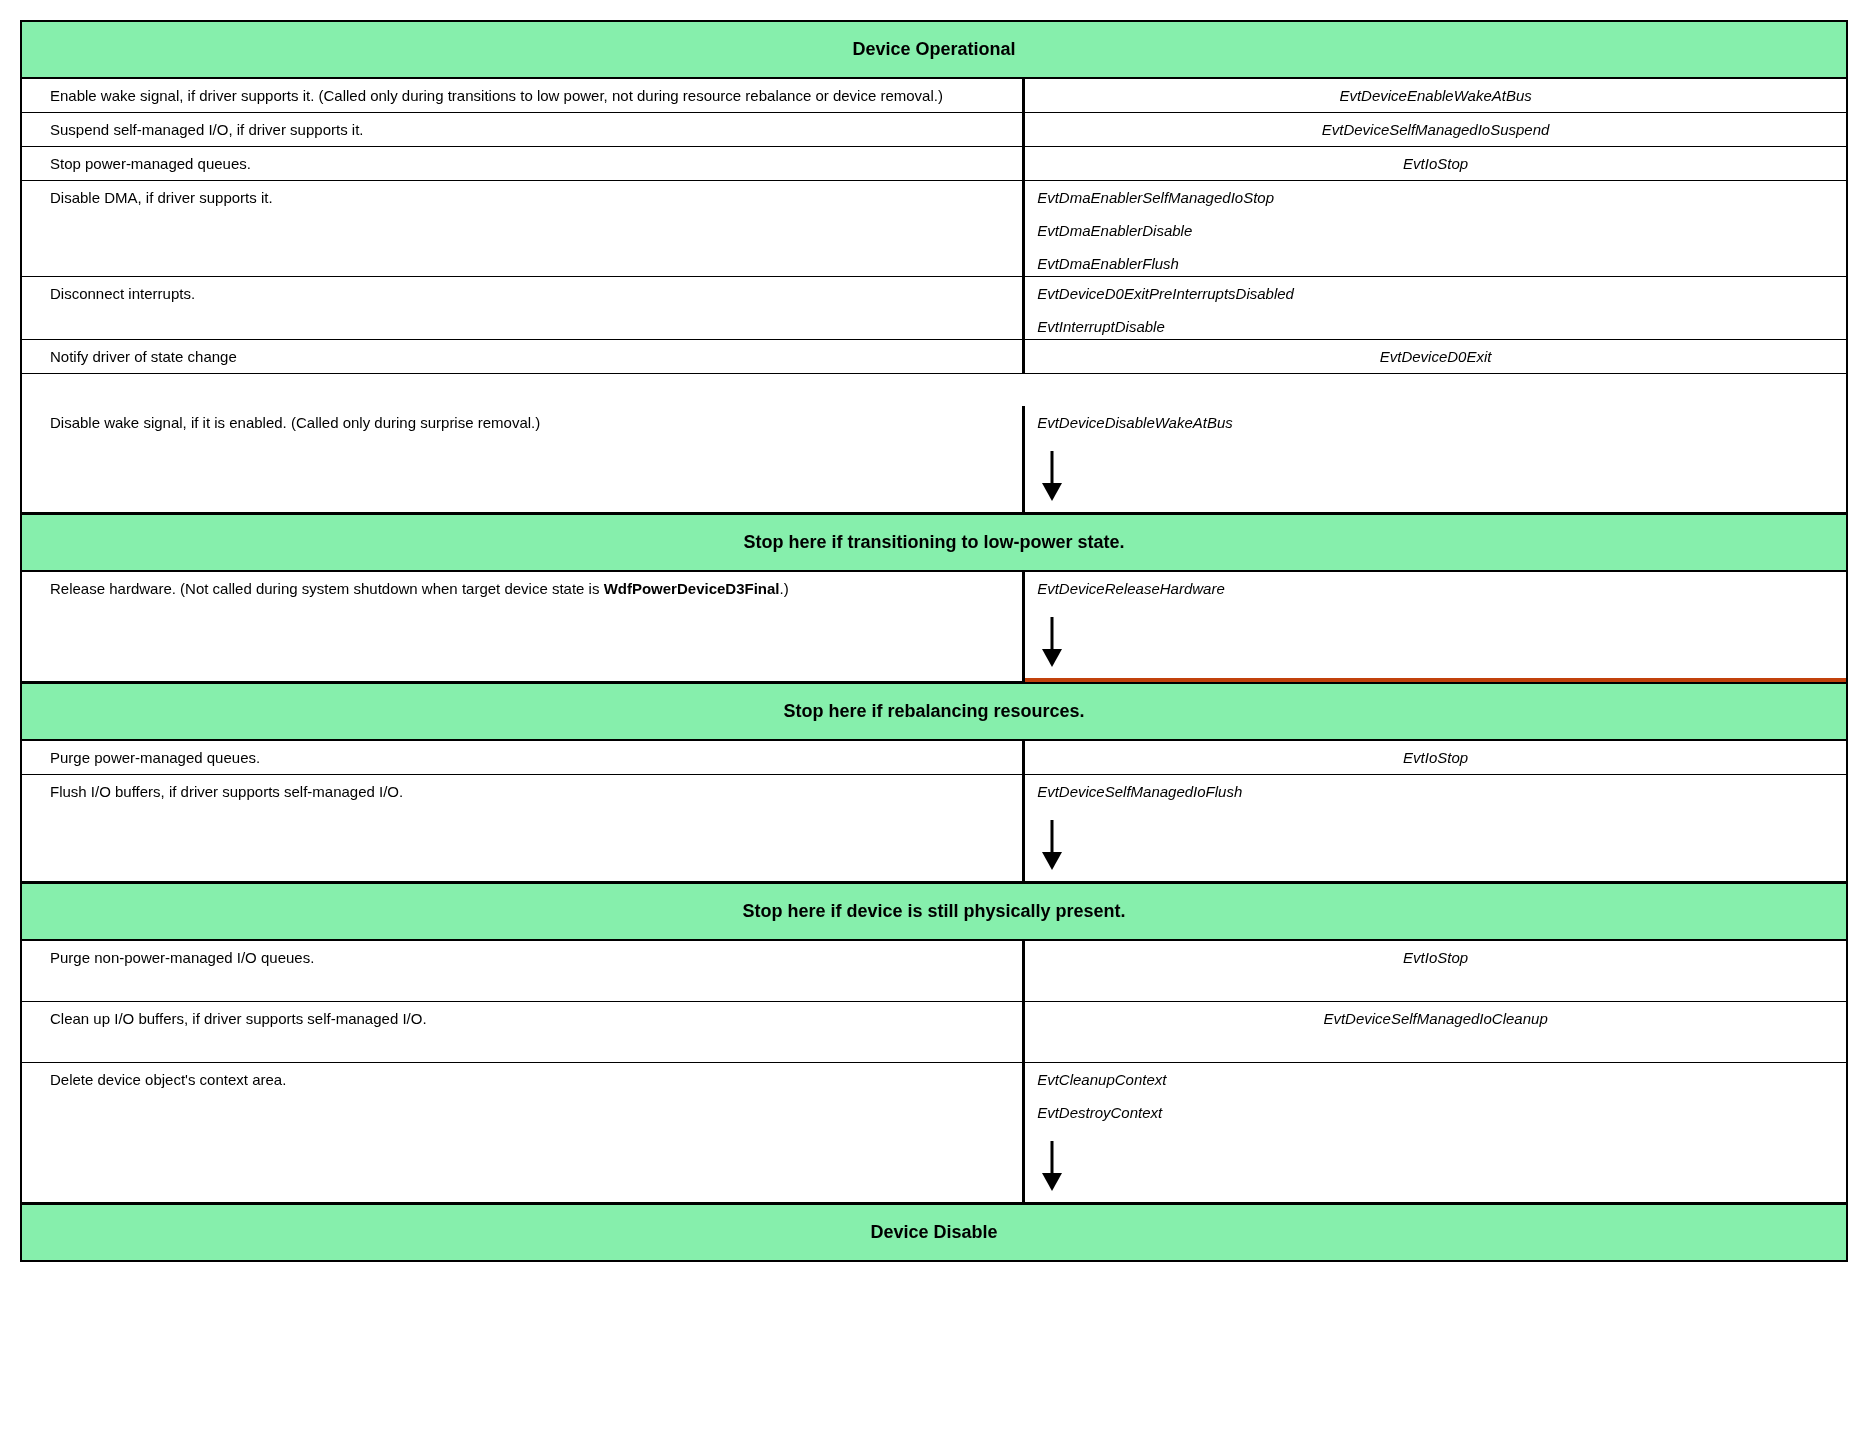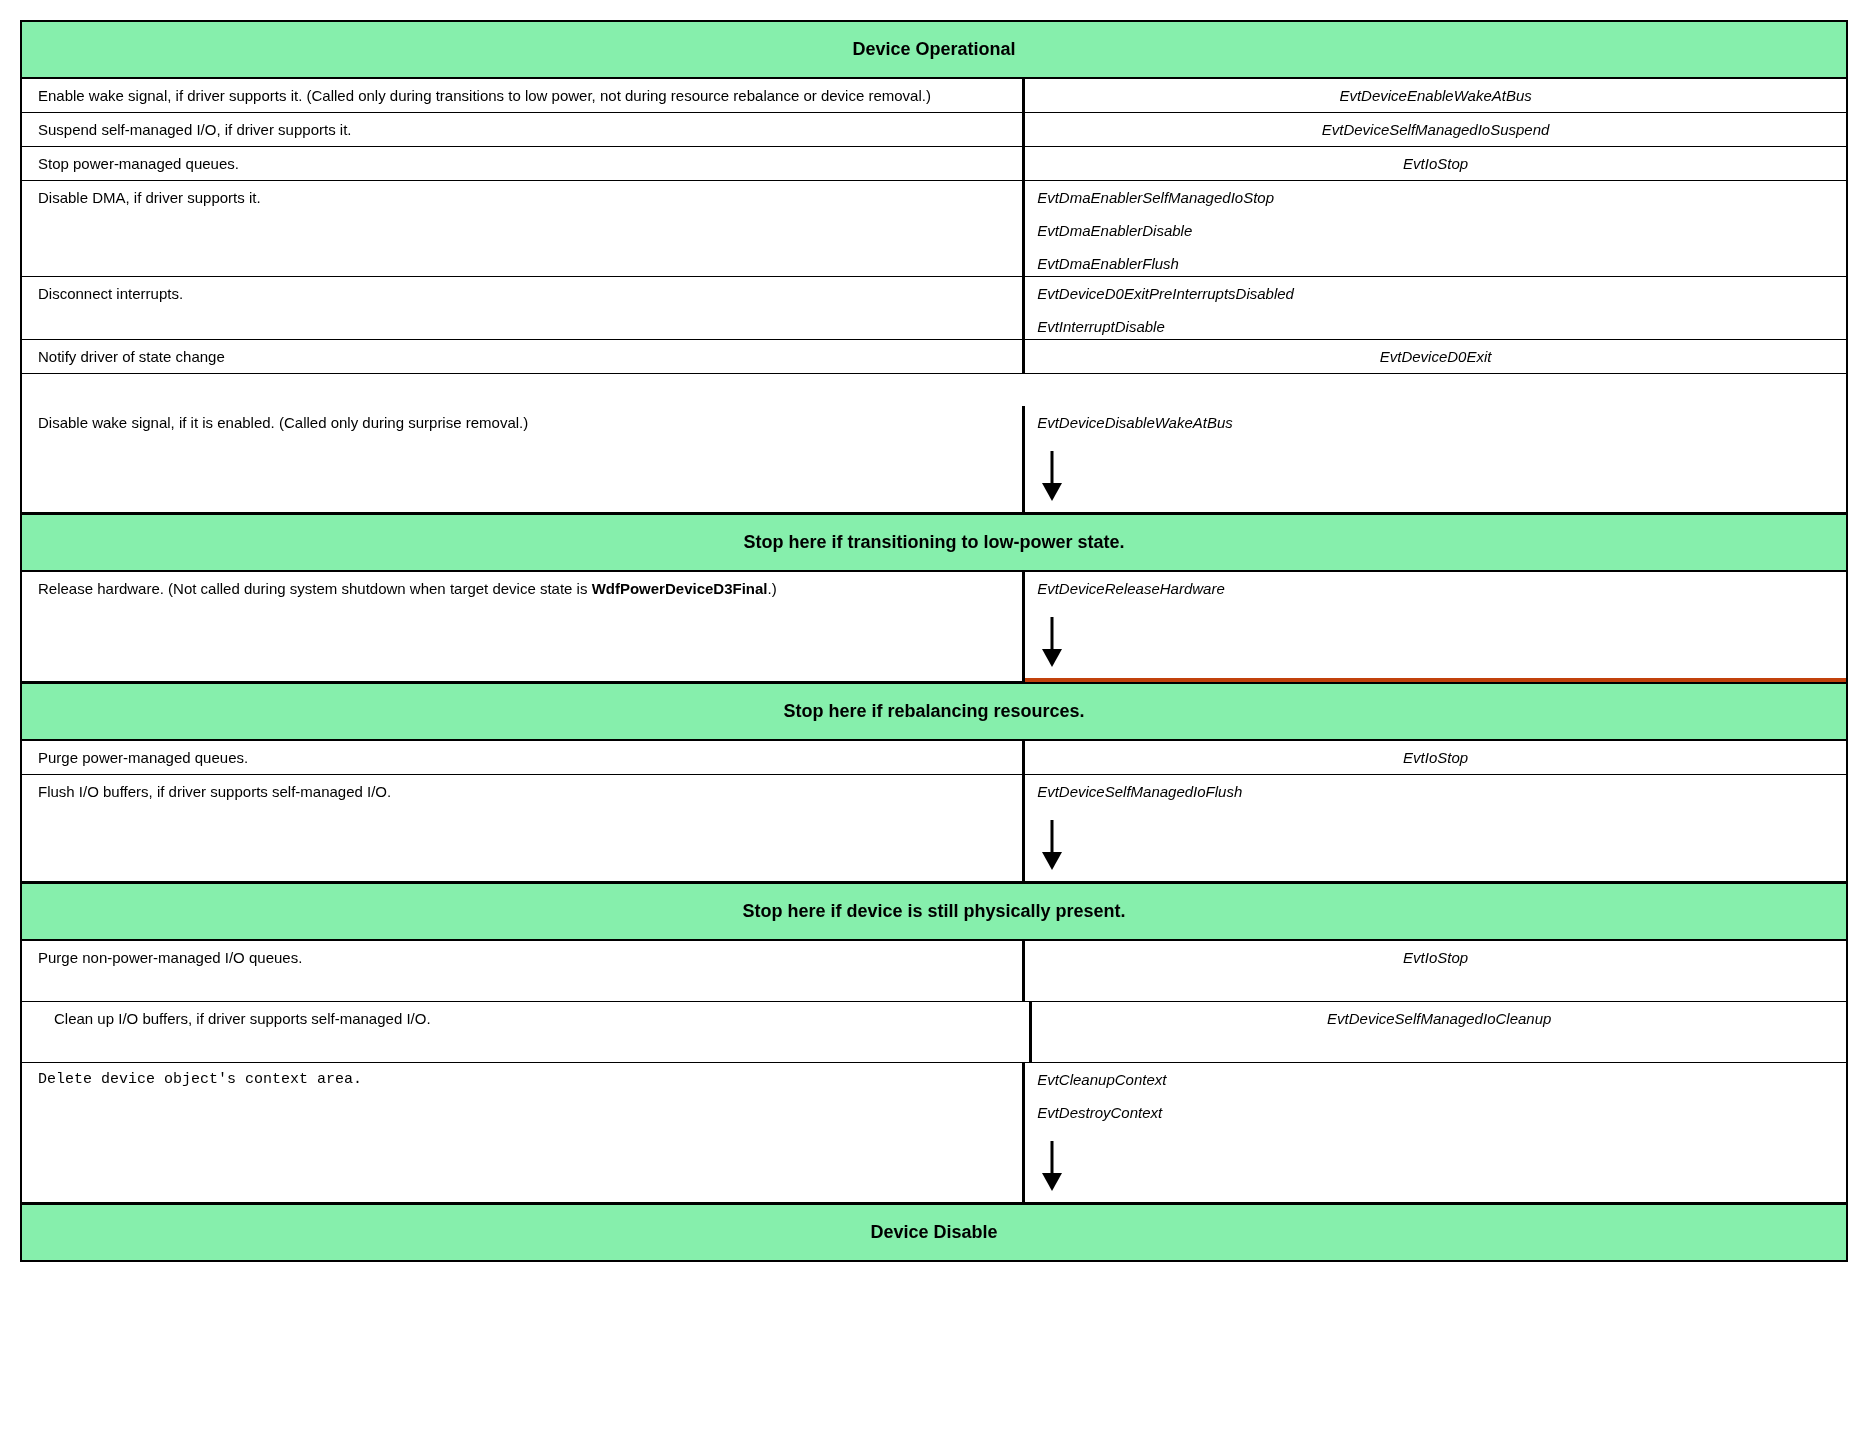--- a/index.html
+++ b/index.html
@@ -18,21 +18,21 @@
 
     .section {
       display: flex;
       width: 100%;
       border-bottom: 1px solid #000;
     }
 
     .left {
       width: 55%;
       border-right: 3px solid #000;
-      padding: 8px 16px;
+      padding: 8px 28px;
     }
 
     .right {
       width: 45%;
       padding: 8px 12px;
       font-style: italic;
       text-align: center;
     }
 
     .section-header {
@@ -206,30 +206,30 @@
   <div class="section">
     <div class="left" style="min-height: 60px;">
       Purge non-power-managed I/O queues.
     </div>
     <div class="right" style="min-height: 60px;">
       <em>EvtIoStop</em>
     </div>
   </div>
 
   <div class="section">
-    <div class="left" style="min-height: 60px; margin-left: 16px;">
+    <div class="left" style="min-height: 60px;">
       Clean up I/O buffers, if driver supports self-managed I/O.
     </div>
     <div class="right" style="min-height: 60px;">
       <em>EvtDeviceSelfManagedIoCleanup</em>
     </div>
   </div>
 
   <div class="section" style="border-bottom: none;">
-    <div class="left" style="border-bottom: 1px solid #000; min-height: 90px; font-family: Liberation Mono, monospace;">
+    <div class="left" style="border-bottom: 1px solid #000; min-height: 90px;">
       Delete device object's context area.
     </div>
     <div class="multi-right" style="border-bottom: 1px solid #000;">
       <div class="r-line"><em>EvtCleanupContext</em></div>
       <div class="r-line"><em>EvtDestroyContext</em></div>
       <div class="r-arrow" style="padding-top: 8px;">
         <svg width="30" height="50" viewBox="0 0 30 50">
           <line x1="15" y1="0" x2="15" y2="38" stroke="#000" stroke-width="3"></line>
           <polygon points="5,32 15,50 25,32" fill="#000"></polygon>
         </svg>

